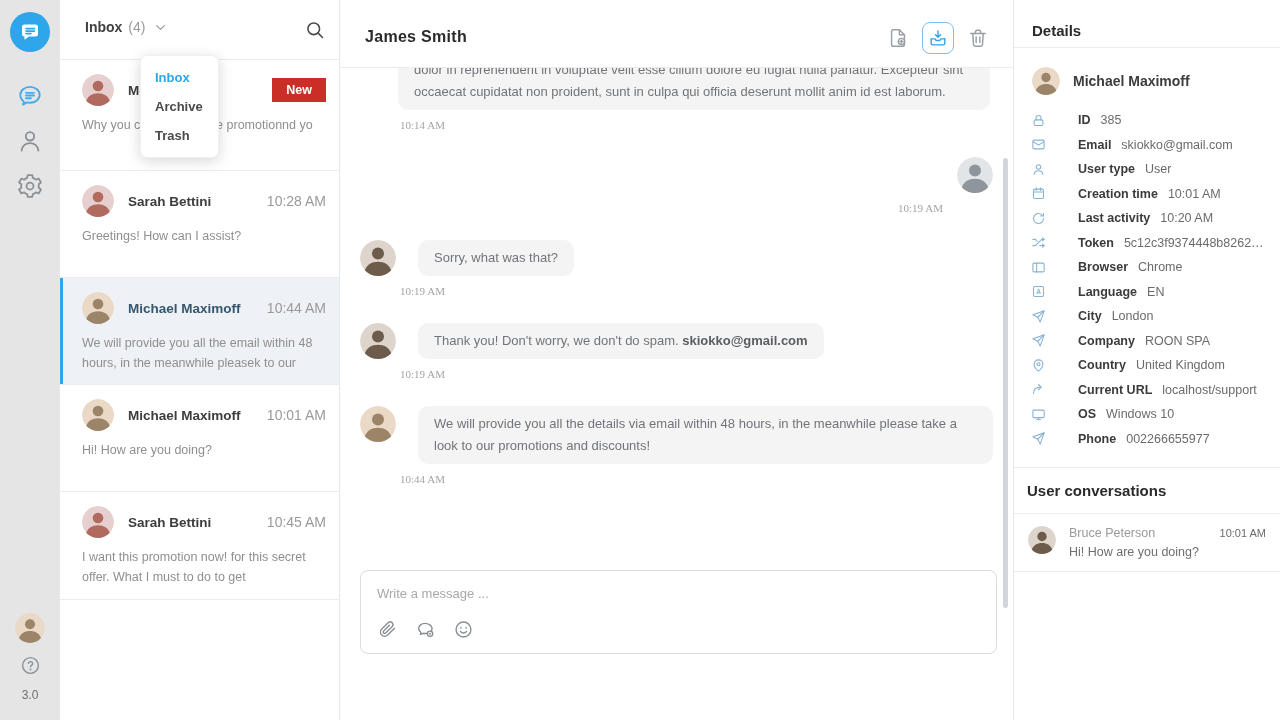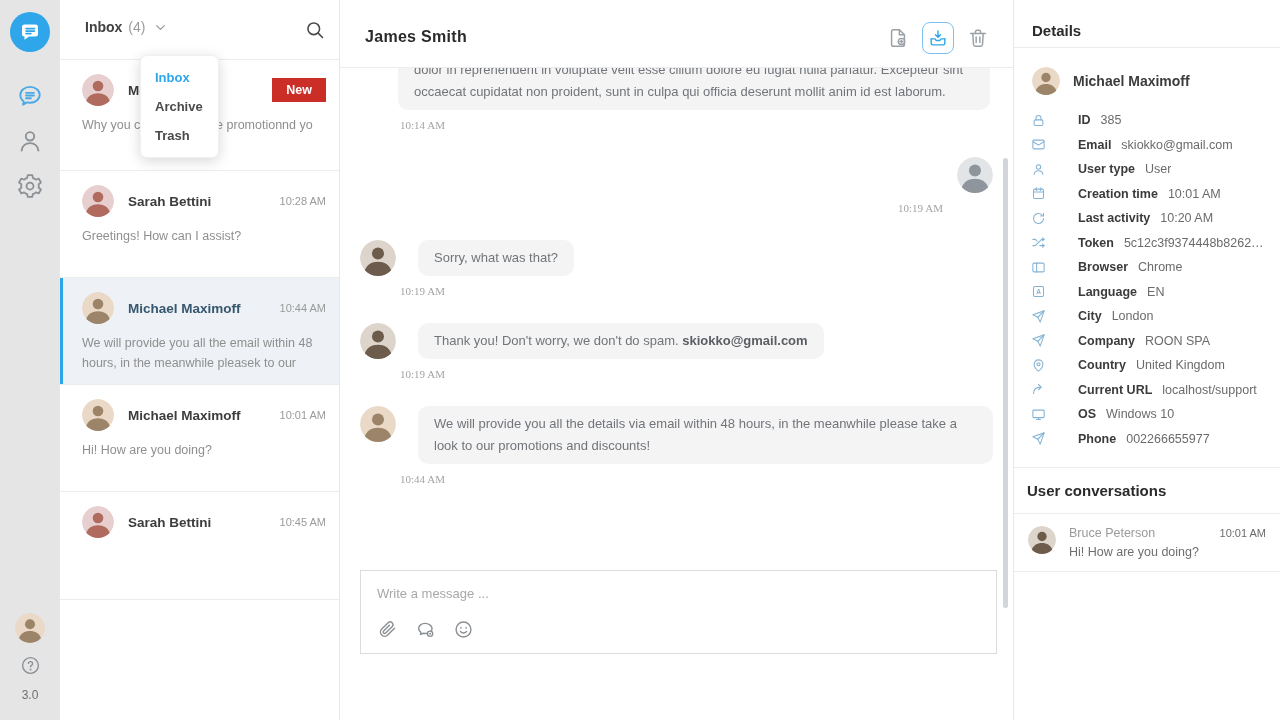--- a/index.html
+++ b/index.html
@@ -37,21 +37,21 @@
   .citem:nth-child(2){ height:107px; }
   .citem:nth-child(3){ height:107px; }
   .citem:nth-child(4){ height:107px; }
   .citem:nth-child(5){ height:108px; }
   .citem.selected { background:#eef1f5; }
   .citem.selected::before { content:""; position:absolute; left:0; top:0; bottom:0; width:3px; background:#2ea6e9; }
   .crow { display:flex; align-items:center; gap:14px; }
   .cav { width:32px; height:32px; border-radius:50%; overflow:hidden; flex:none; }
   .cname { flex:1; font-size:13.5px; font-weight:bold; color:#3d3d3d; white-space:nowrap; overflow:hidden; }
   .citem.selected .cname { color:#35576f; }
-  .ctime { font-size:11px; color:#9a9a9a; white-space:nowrap; }
+  .ctime { font-size:14px; color:#9a9a9a; white-space:nowrap; }
   .cbadge { background:#cb2d27; color:#fff; font-size:12.5px; font-weight:bold;
             padding:5px 14px; border-radius:0; }
   .cpreview { margin-top:9px; font-size:12.5px; line-height:20px; color:#8f8f8f; padding-right:4px;
               display:-webkit-box; -webkit-line-clamp:2; -webkit-box-orient:vertical; overflow:hidden; }
 
   
   .dropdown { position:absolute; left:80px; top:55px; width:79px; background:#fff; border-radius:7px;
               border:1px solid #f0f0f0; box-shadow:0 3px 14px rgba(0,0,0,.16); padding:7px 0; z-index:50; }
   .ditem { padding:7px 14px; font-size:13px; font-weight:bold; color:#4a4a4a; cursor:pointer; }
   .ditem.active { color:#2ea6e9; }
@@ -75,21 +75,21 @@
   .bubble b { color:#5a5e62; }
   .msg.right .bubble { background:#def0fb; color:#557191; }
   .msg.clipped { margin-top:-16px; }
   .msg.clipped .bubble { margin-left:38px; width:592px; max-width:592px; }
   .mtime { font-size:11px; color:#a4a4a4; margin-top:9px; padding-left:40px;font-family:Liberation Serif, serif; }
   .msg.right .mtime { text-align:right; padding-left:0; padding-right:50px; }
   .msg.clipped .mtime { padding-left:40px; }
 
   .chat-scrollbar { position:absolute; right:5px; top:150px; width:5px; height:450px; border-radius:3px; background:#d2d6da; cursor:pointer; }
 
-  .composer { position:absolute; left:20px; top:562px; width:637px; height:84px; border:1px solid #dcdcdc; border-radius:0; background:#fff; }
+  .composer { position:absolute; left:20px; top:562px; width:637px; height:84px; border:1px solid #dcdcdc; border-radius:8px; background:#fff; }
   .composer-input { padding:15px 16px 0; font-size:13px; color:#a8a8a8; cursor:text; }
   .composer-tools { position:absolute; left:16px; bottom:13px; display:flex; gap:17px; }
   .tool { width:21px; height:21px; color:#8a8f93; cursor:pointer; }
 
   
   .details { position:absolute; left:1013px; top:0; width:267px; height:720px; background:#fff; border-left:1px solid #e7e7e8; overflow:hidden; }
   .details-title { height:48px; padding:22px 0 8px 18px; border-bottom:1px solid #ececec; font-size:15px; font-weight:bold; color:#2b2b2b; }
   .duser { display:flex; align-items:center; gap:13px; padding:19px 18px 13px; }
   .duser .dav { width:28px; height:28px; border-radius:50%; overflow:hidden; flex:none; }
   .duser-name { font-size:14px; font-weight:bold; color:#3c3c3c; }
@@ -243,20 +243,21 @@
           <span class="cav av-red">
             <svg viewBox="0 0 36 36" width="100%" height="100%">
               <circle cx="18" cy="18" r="18" fill="var(--av-bg,#e2e5e8)"></circle>
               <circle cx="18" cy="13.5" r="6" fill="var(--av-fg,#8e959c)"></circle>
               <path d="M4.5 31.5c1.6-6.8 7.3-9.8 13.5-9.8s11.9 3 13.5 9.8a18 18 0 0 1-27 0z" fill="var(--av-fg,#8e959c)"></path>
             </svg>
           </span>
           <span class="cname">Sarah Bettini</span>
           <span class="ctime">10:45 AM</span>
         </div>
+        <div class="cpreview">I want this promotion now! for this secret offer. What I must to do to get</div>
       </div>
     </div>
   <div class="dropdown" id="folder-dropdown">
       <div class="ditem active">Inbox</div>
       <div class="ditem">Archive</div>
       <div class="ditem">Trash</div>
     </div>
 </div>
 
 <div class="chat">

